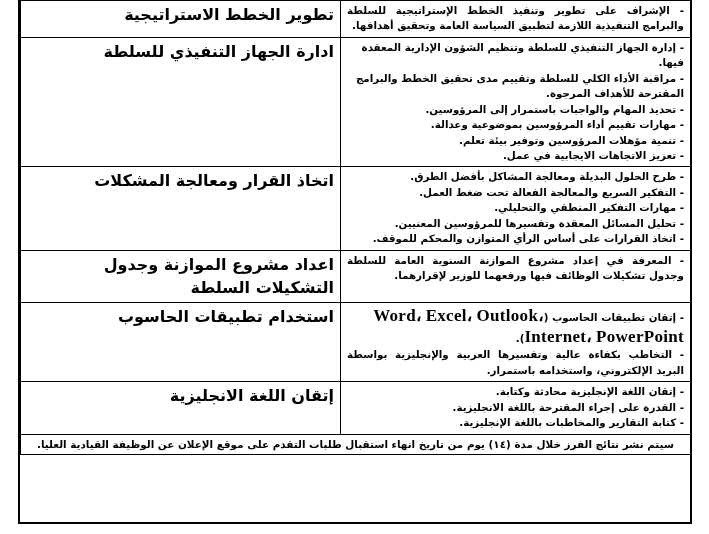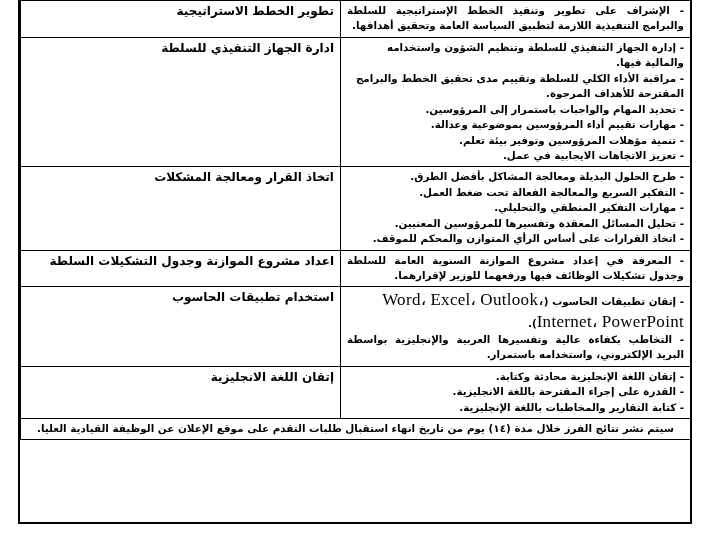--- a/index.html
+++ b/index.html
@@ -52,21 +52,21 @@
     border: 1px solid #000000;
     vertical-align: top;
     padding: 2px 6px 3px 6px;
     box-sizing: border-box;
   }
 
   
   td.label-cell {
     width: 320px;
     text-align: right;
-    font-size: 12px;
+    font-size: 16px;
     line-height: 1.45;
     letter-spacing: 0.2px;
     font-weight: 600;
     padding-top: 4px;
   }
 
   
   td.detail-cell {
     width: 350px;
     text-align: right;
@@ -83,21 +83,21 @@
 
   td.detail-cell .line.justify {
     text-align: justify;
     text-align-last: right;
   }
 
   
   .latin-run {
     font-family: "Liberation Serif", "DejaVu Serif", serif;
     font-size: 17px;
-    font-weight: 400;
+    font-weight: 700;
     letter-spacing: 0.3px;
     direction: ltr;
     unicode-bidi: embed;
   }
 
   .apps-line {
     display: block;
     text-align: justify;
     text-align-last: right;
     line-height: 1.25;
@@ -144,21 +144,21 @@
 
       <tr>
         <td class="detail-cell">
           <span class="line justify">- الإشراف على تطوير وتنفيذ الخطط الإستراتيجية للسلطة والبرامج التنفيذية اللازمة لتطبيق السياسة العامة وتحقيق أهدافها.</span>
         </td>
         <td class="label-cell">تطوير الخطط الاستراتيجية</td>
       </tr>
 
       <tr>
         <td class="detail-cell">
-          <span class="line">- إدارة الجهاز التنفيذي للسلطة وتنظيم الشؤون واستخدامه والمالية فيها.</span>
+          <span class="line">- إدارة الجهاز التنفيذي للسلطة وتنظيم الشؤون الإدارية المعقدة فيها.</span>
           <span class="line">- مراقبة الأداء الكلي للسلطة وتقييم مدى تحقيق الخطط والبرامج المقترحة للأهداف المرجوة.</span>
           <span class="line">- تحديد المهام والواجبات باستمرار إلى المرؤوسين.</span>
           <span class="line">- مهارات تقييم أداء المرؤوسين بموضوعية وعدالة.</span>
           <span class="line">- تنمية مؤهلات المرؤوسين وتوفير بيئة تعلم.</span>
           <span class="line">- تعزيز الاتجاهات الايجابية في عمل.</span>
         </td>
         <td class="label-cell">ادارة الجهاز التنفيذي للسلطة</td>
       </tr>
 
       <tr>

